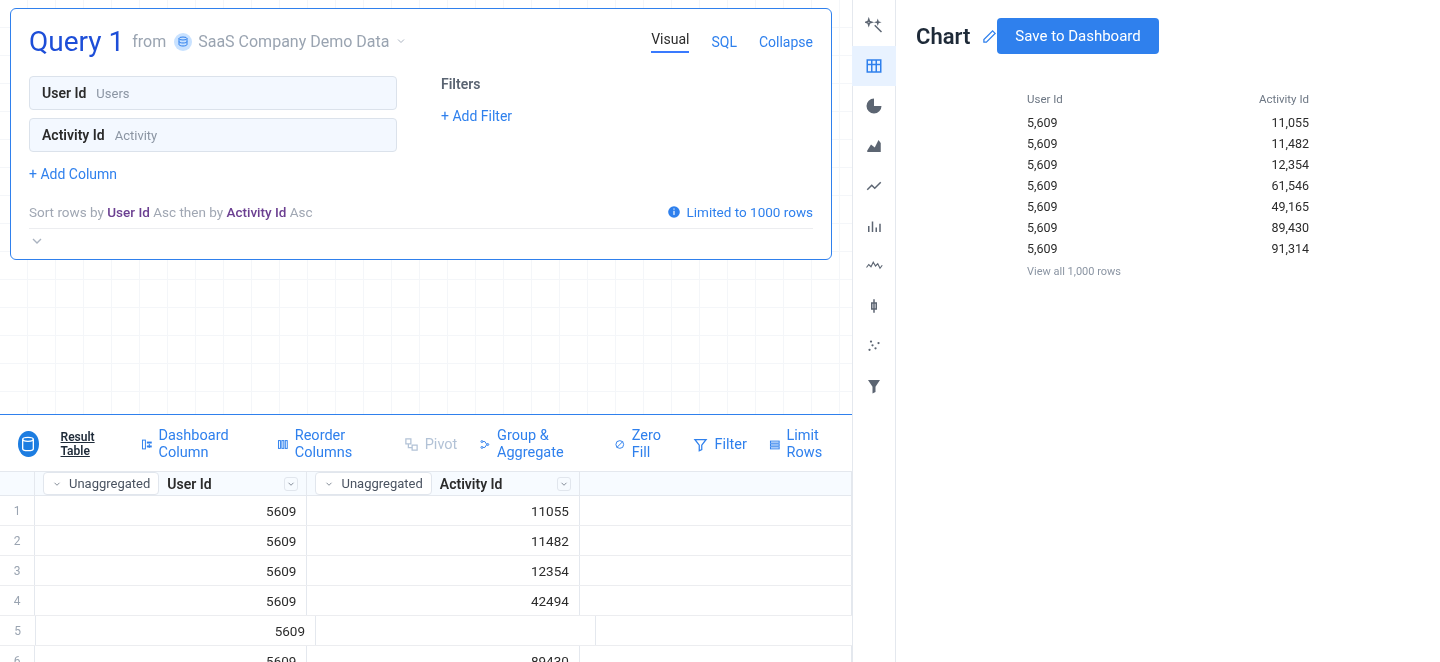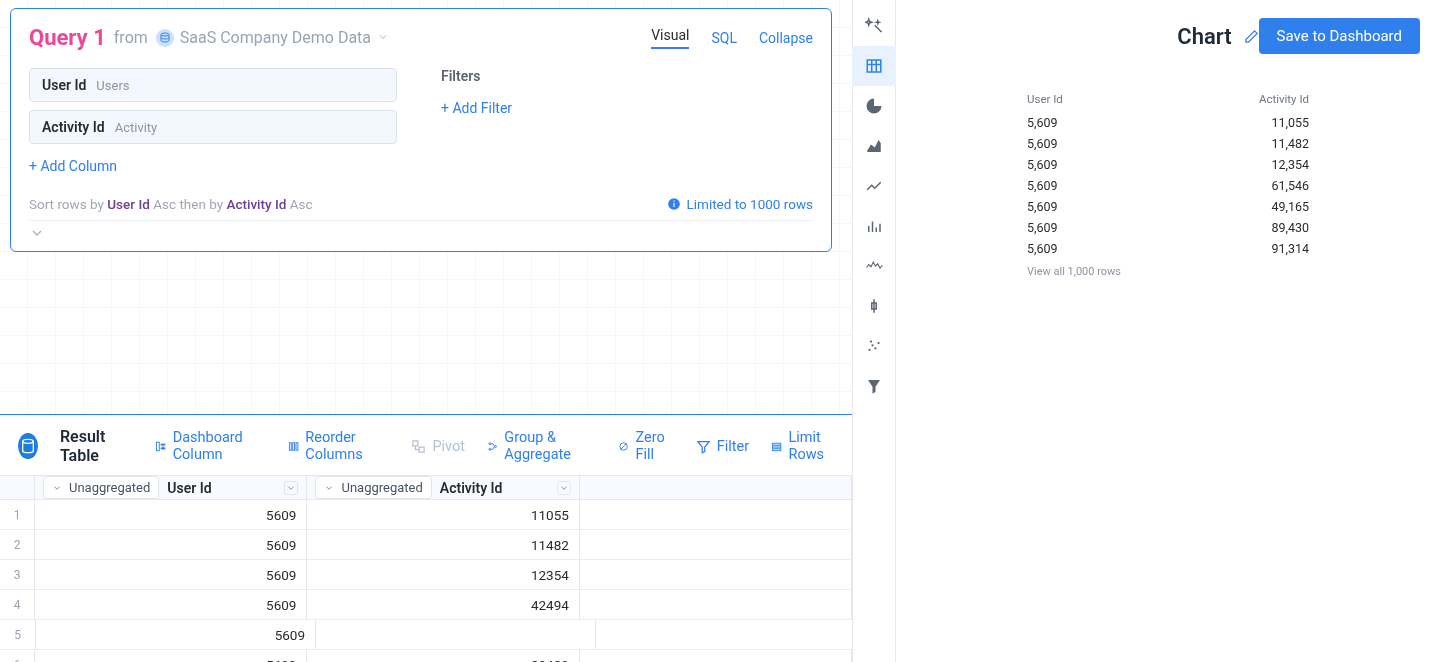--- a/index.html
+++ b/index.html
@@ -4,42 +4,42 @@
 <style>
   * { box-sizing: border-box; margin: 0; padding: 0; }
   html, body { width: 1440px; height: 662px; font-family: -apple-system, BlinkMacSystemFont, "Segoe UI", Roboto, sans-serif; font-size: 14px; color: #2b2b2b; overflow: hidden; background: #fff; }
   .root { display: flex; width: 1440px; height: 662px; }
   .left-col { width: 852px; display: flex; flex-direction: column; position: relative; }
   .right-col { flex: 1; display: flex; }
   .query-outer { padding: 8px 10px 0 10px; background-image: linear-gradient(#f4f6f9 1px, transparent 1px), linear-gradient(90deg, #f4f6f9 1px, transparent 1px); background-size: 28px 28px; background-position: -1px -1px; flex: 0 0 auto; height: 414px; }
   .query-card { background: #fff; border: 1px solid #2f80ed; border-radius: 6px; padding: 16px 18px 4px 18px; width: 822px; }
   .qc-header { display: flex; align-items: center; justify-content: space-between; margin-bottom: 18px; }
   .qc-title-wrap { display: flex; align-items: center; gap: 8px; }
-  .qc-title { font-size: 22px; font-weight: 700; color: #ec4899; }
+  .qc-title { font-size: 28px; font-weight: 400; color: #1d4ed8; }
   .qc-from { font-size: 16px; color: #9aa4b1; }
   .qc-ds { display: inline-flex; align-items: center; gap: 6px; font-size: 16px; color: #9aa4b1; }
   .qc-ds-icon { width: 18px; height: 18px; border-radius: 50%; background: #c9e2ff; display: inline-flex; align-items: center; justify-content: center; }
   .qc-tabs { display: flex; align-items: center; gap: 22px; }
   .qc-tab { font-size: 14px; color: #2f80ed; cursor: pointer; }
   .qc-tab.active { color: #2b2b2b; border-bottom: 2px solid #3a7afe; padding-bottom: 4px; }
   .qc-body { display: flex; gap: 40px; }
   .qc-col { flex: 1; }
   .qc-section-label { font-size: 14px; font-weight: 600; color: #5a6472; margin-bottom: 10px; }
   .chip { display: flex; align-items: center; gap: 10px; border: 1px solid #dbe2eb; background: #f3f8ff; border-radius: 4px; padding: 8px 12px; margin-bottom: 8px; width: 368px; }
   .chip .primary { font-weight: 600; font-size: 14px; color: #2b2b2b; }
   .chip .secondary { font-size: 13px; color: #8b95a3; }
   .add-link { color: #2f80ed; font-size: 14px; margin-top: 6px; display: inline-flex; cursor: pointer; }
   .sort-row { display: flex; align-items: center; justify-content: space-between; margin-top: 22px; font-size: 13.5px; color: #6b3f91; }
   .sort-row .limited { color: #2f80ed; display: inline-flex; align-items: center; gap: 6px; }
   .info-icon { width: 14px; height: 14px; }
   .qc-divider { border-top: 1px solid #ecedf0; margin-top: 8px; }
   .qc-chevron { text-align: center; padding: 4px 0 6px 0; color: #aab3c0; }
   .result-bar { border-top: 1px solid #2f80ed; display: flex; align-items: center; gap: 22px; padding: 12px 10px 10px 18px; background: #fff; flex: 0 0 auto; }
   .rb-logo { width: 26px; height: 26px; border-radius: 50%; background: #1d7de1; display: inline-flex; align-items: center; justify-content: center; color: #fff; }
-  .rb-title { font-size: 16px; font-weight: 600; color: #1e2a38; margin-right: 6px; }
+  .rb-title { font-size: 12px; font-weight: 600; color: #1e2a38; margin-right: 6px; text-decoration: underline; }
   .rb-action { color: #2f80ed; font-size: 14.5px; display: inline-flex; align-items: center; gap: 6px; cursor: pointer; }
   .rb-action.disabled { color: #b2c2d6; }
   .result-grid { flex: 1; overflow: hidden; border-top: 1px solid #e4e8ee; display: flex; flex-direction: column; }
   .grid-header { display: flex; background: #f7fbff; border-bottom: 1px solid #e4e8ee; height: 36px; }
   .rownum-col { width: 36px; border-right: 1px solid #e4e8ee; }
   .data-col { width: 280px; border-right: 1px solid #e4e8ee; display: flex; align-items: center; padding: 0 8px; gap: 8px; }
   .tiny-col { width: 280px; border-right: 1px solid #e4e8ee; }
   .agg-chip { display: inline-flex; align-items: center; gap: 7px; border: 1px solid #e1e6ed; border-radius: 4px; padding: 3px 8px; font-size: 13px; color: #4a5361; background: #fff; }
   .col-label { font-weight: 600; font-size: 14px; }
   .hdr-dd { margin-left: auto; }
@@ -47,21 +47,21 @@
   .grid-body { display: flex; flex-direction: column; }
   .grid-row { display: flex; height: 30px; border-bottom: 1px solid #ecedf0; font-size: 13.5px; color: #2b2b2b; }
   .cell-num { width: 36px; border-right: 1px solid #e4e8ee; display: flex; align-items: center; justify-content: center; color: #9aa4b1; font-size: 12px; }
   .cell { width: 280px; border-right: 1px solid #e4e8ee; display: flex; align-items: center; justify-content: flex-end; padding-right: 10px; }
   .cell-empty { width: 280px; border-right: 1px solid #e4e8ee; }
   
   .vis-rail { width: 44px; background: #fff; border-left: 1px solid #e4e8ee; border-right: 1px solid #e4e8ee; display: flex; flex-direction: column; align-items: center; padding-top: 6px; gap: 0; }
   .vis-item { width: 44px; height: 40px; display: flex; align-items: center; justify-content: center; color: #5c6572; cursor: pointer; }
   .vis-item.active { background: #e8f2ff; color: #2f80ed; }
   .chart-pane { flex: 1; display: flex; flex-direction: column; padding: 18px 20px 0 20px; }
-  .chart-header { display: flex; align-items: center; justify-content: flex-end; }
+  .chart-header { display: flex; align-items: center; justify-content: flex-start; }
   .chart-title { font-size: 22px; font-weight: 600; color: #1e2a38; display: inline-flex; align-items: center; gap: 12px; }
   .save-btn { background: #2f80ed; color: #fff; border-radius: 4px; padding: 9px 18px; font-size: 15px; cursor: pointer; }
   .mini-table { margin-top: 38px; align-self: center; width: 290px; font-size: 12.5px; color: #2b2b2b; }
   .mt-head { display: flex; justify-content: space-between; padding: 0 4px 6px 4px; font-size: 11.5px; color: #6d7784; }
   .mt-row { display: flex; justify-content: space-between; padding: 3px 4px; }
   .mt-footer { font-size: 11px; color: #8b95a3; padding: 6px 4px 0 4px; }
   svg { display: block; }
   .sort-seg { color: #a0a7b3; }
   .sort-strong { color: #6b3f91; font-weight: 500; }
   .chev-down { display:inline-block; transform: translateY(-1px); }

